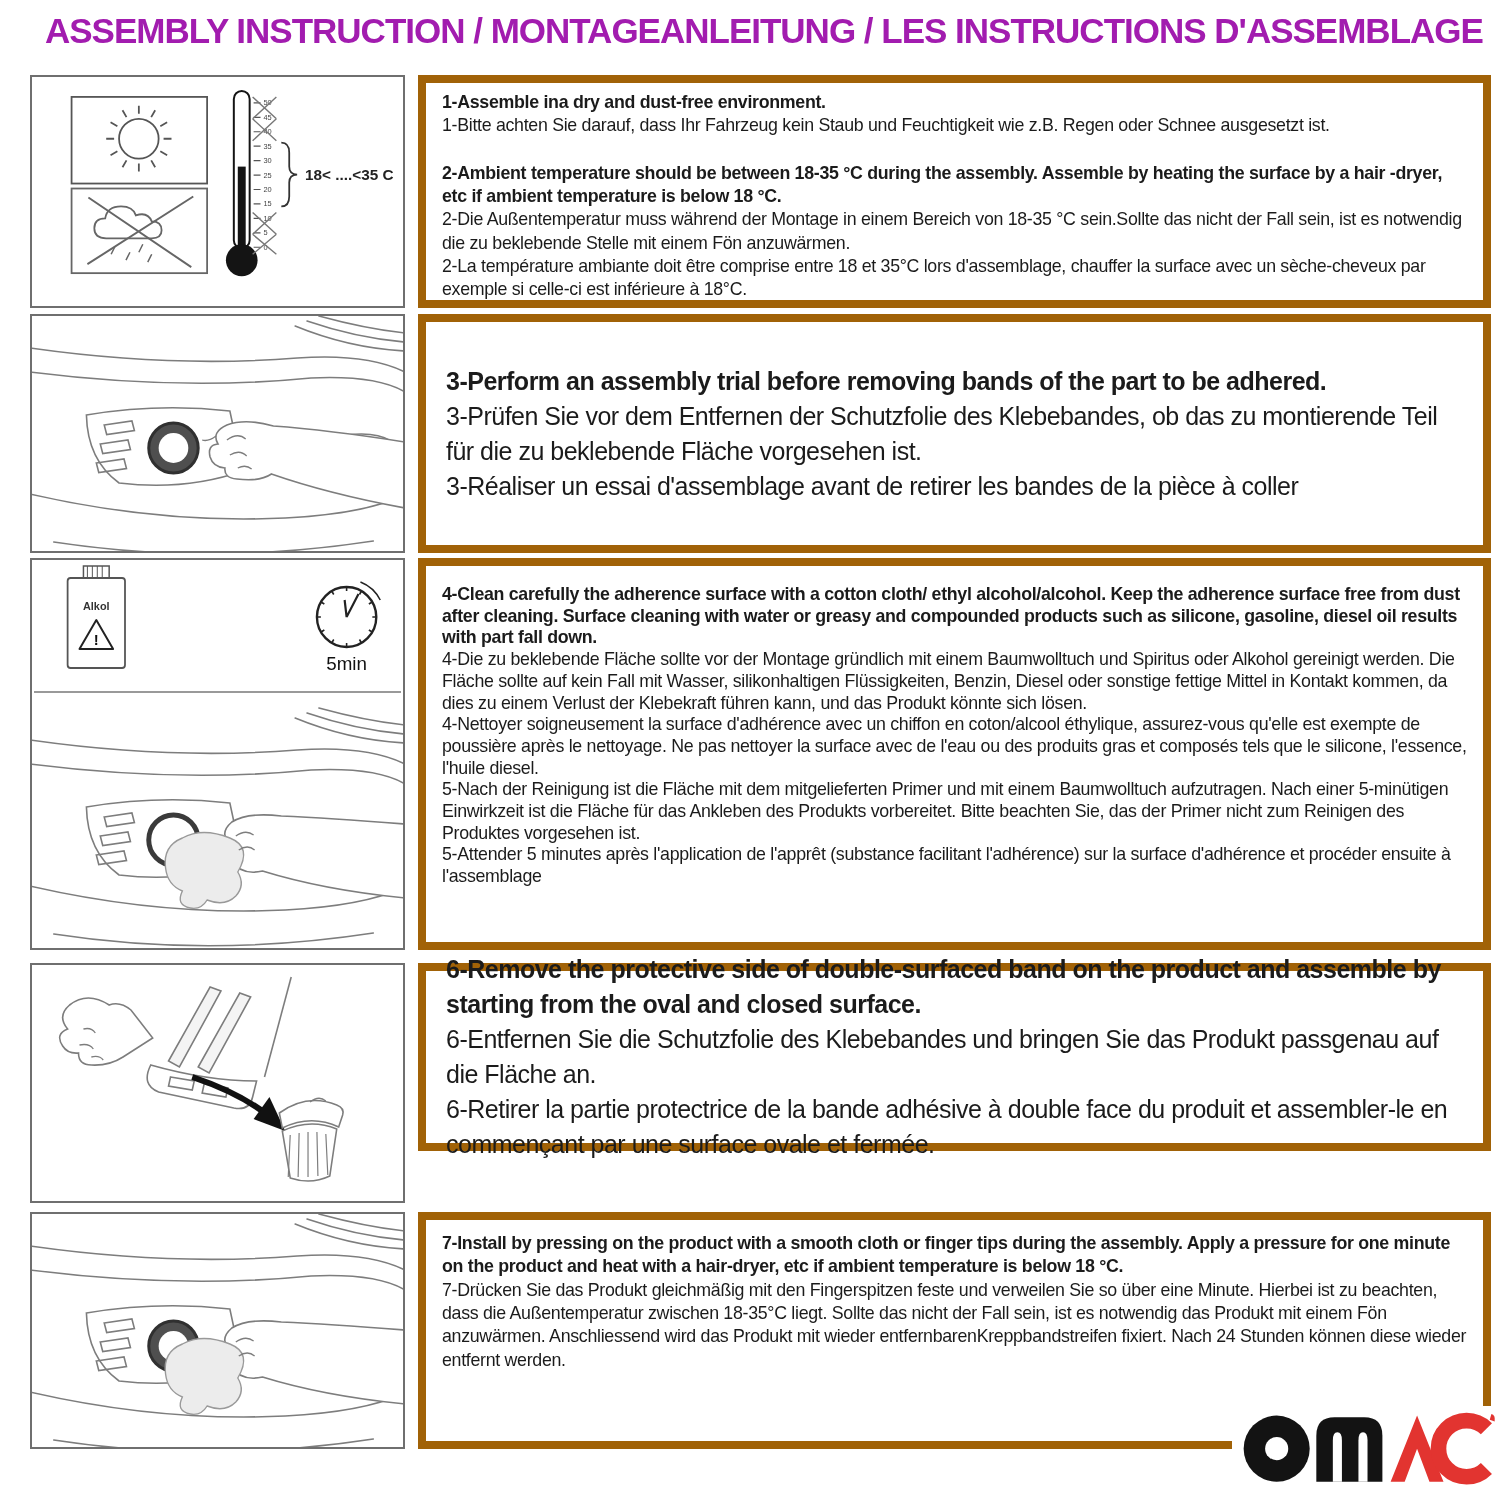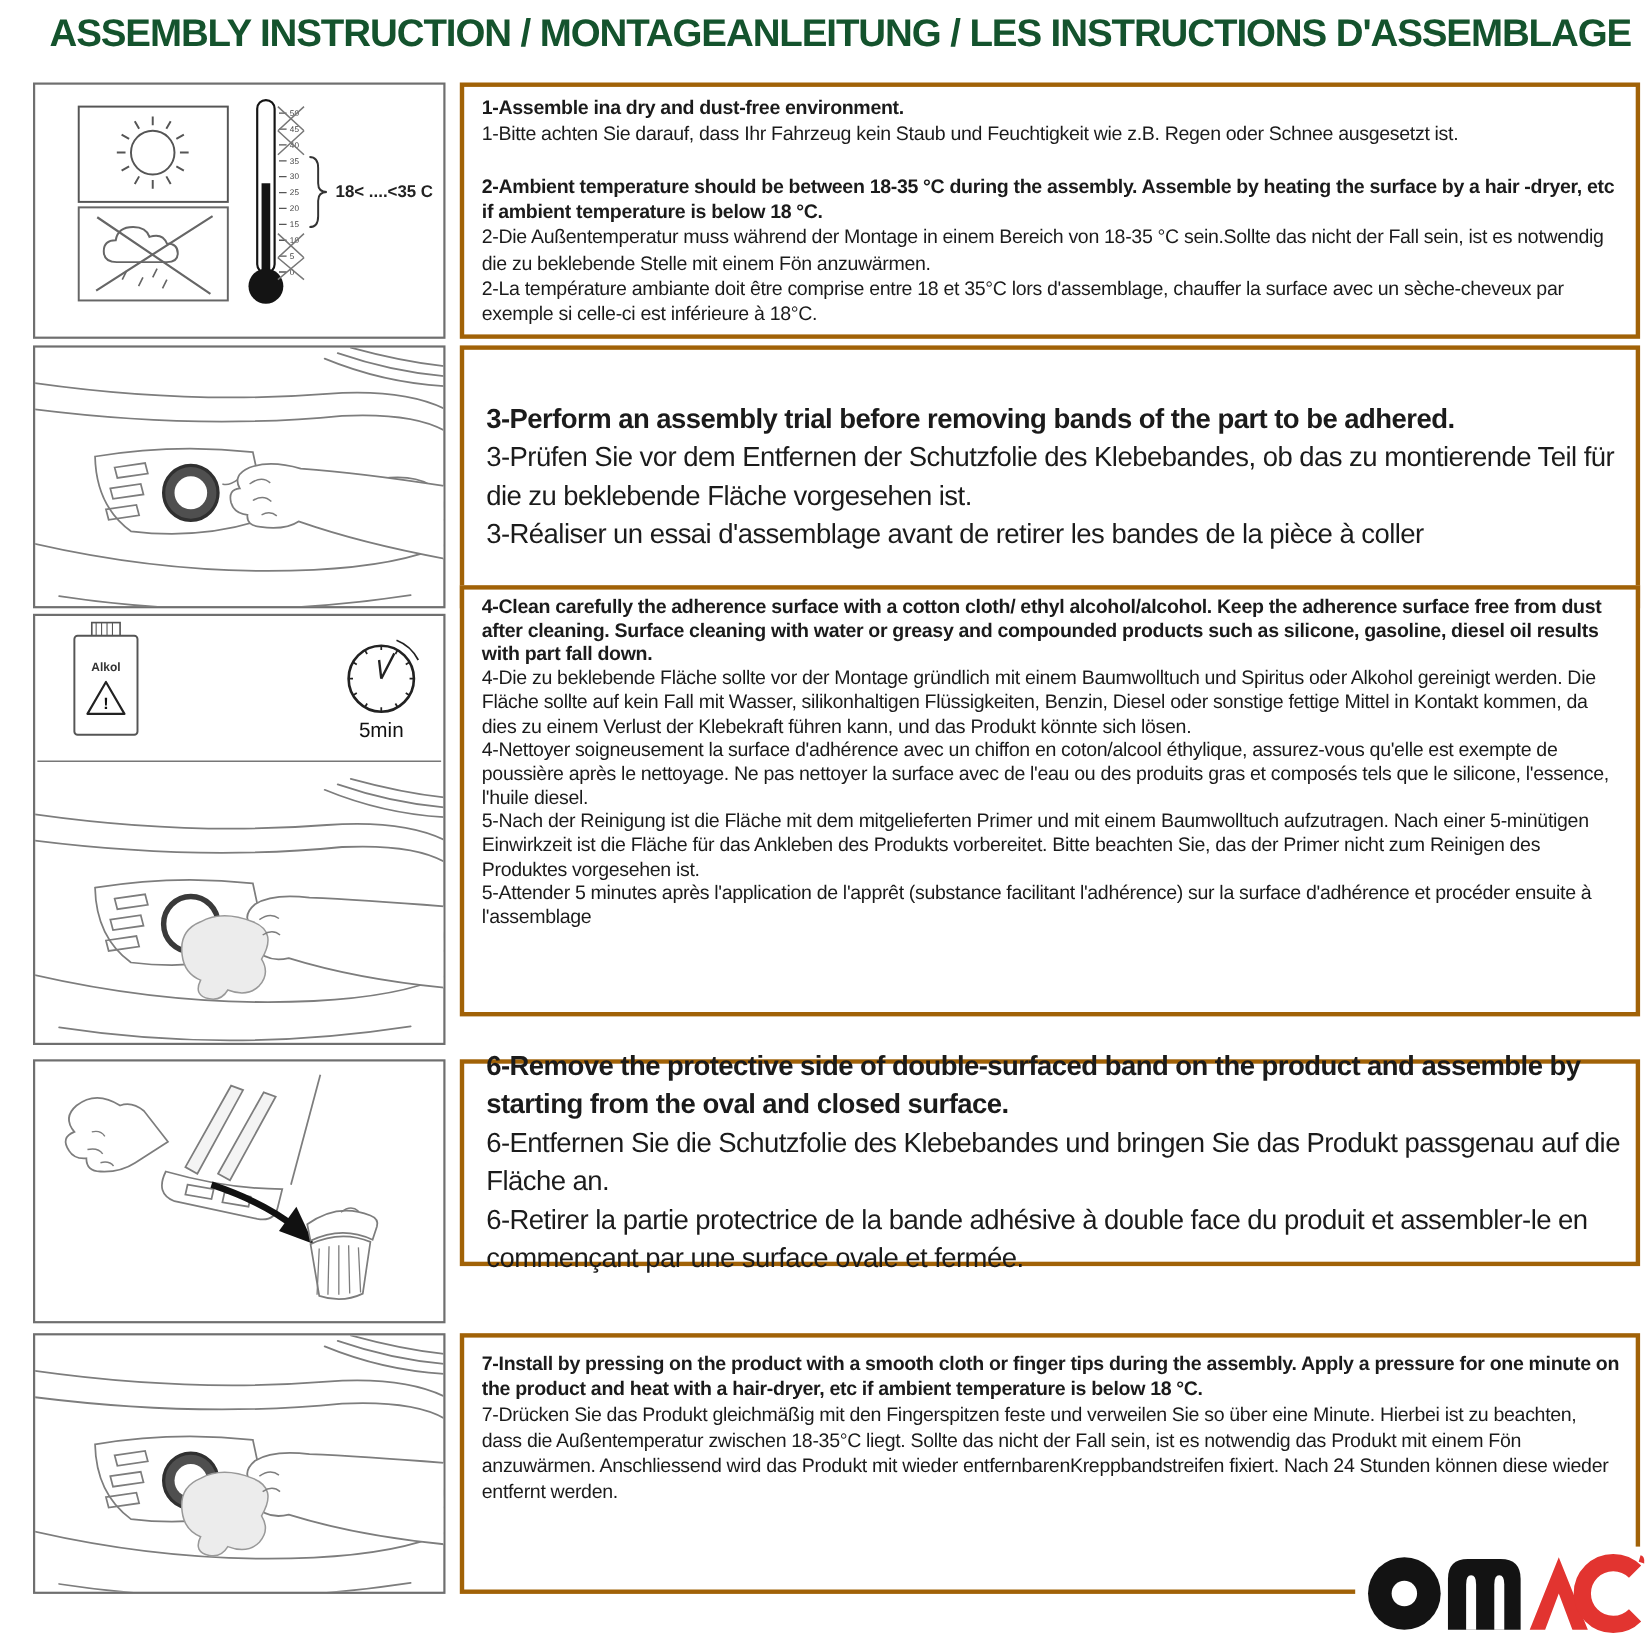--- a/index.html
+++ b/index.html
@@ -1,23 +1,23 @@
 <!DOCTYPE html>
 <html><head>
 <meta charset="utf-8">
 <style>
   html,body{margin:0;padding:0;background:#ffffff;}
   .page{position:relative;width:1500px;height:1500px;background:#fff;overflow:hidden;
         font-family:"Liberation Sans","DejaVu Sans",sans-serif;color:#1b1b1b;}
   .title{position:absolute;left:45px;top:11px;font-size:35px;font-weight:700;
-         letter-spacing:-1px;color:#14532d;white-space:nowrap;}
+         letter-spacing:-1px;color:#a21caf;white-space:nowrap;}
   .illus{position:absolute;left:30px;width:375px;border:2px solid #6f6f6f;
          background:#fff;box-sizing:border-box;}
   .illus svg{display:block;width:100%;height:100%;}
-  .tbox{position:absolute;left:418px;width:1073px;border:4px solid #a16207;background:#fff;
+  .tbox{position:absolute;left:418px;width:1073px;border:8px solid #a16207;background:#fff;
         box-sizing:border-box;padding:8px 14px 8px 16px;display:flex;flex-direction:column;}
   .tbox.center{justify-content:center;padding-left:20px;}
   .tbox p{margin:0;}
   .small p{font-size:17.8px;line-height:1.31;letter-spacing:-0.3px;}
   .small.tight p{line-height:1.22;}
   .big p{font-size:25px;line-height:1.4;letter-spacing:-0.5px;}
   .b{font-weight:700;}
   .gap{margin-top:24px !important;}
   .gap-sm{margin-top:14px !important;}
   .logo{position:absolute;left:1232px;top:1406px;width:270px;height:88px;background:#fff;
@@ -148,21 +148,21 @@
         <text x="318" y="110" text-anchor="middle" font-family="Liberation Sans, DejaVu Sans, sans-serif" font-size="19" fill="#111" stroke="none">5min</text>
       </g>
       <line x1="2" y1="132" x2="373" y2="132" stroke="#777" stroke-width="1.5"></line>
       <g transform="translate(0,148)">
         <use href="#bumper"></use>
         <use href="#ring-outline"></use>
         <use href="#hand-cloth"></use>
       </g>
     </svg>
   </div>
-  <div class="tbox small tight" style="top:532px;height:392px;padding-top:5px;">
+  <div class="tbox small tight" style="top:558px;height:392px;padding-top:18px;">
     <p class="b">4-Clean carefully the adherence surface with a cotton cloth/ ethyl alcohol/alcohol. Keep the adherence surface free from dust after cleaning. Surface cleaning with water or greasy and compounded products such as silicone, gasoline, diesel oil results with part fall down.</p>
     <p>4-Die zu beklebende Fläche sollte vor der Montage gründlich mit einem Baumwolltuch und Spiritus oder Alkohol gereinigt werden. Die Fläche sollte auf kein Fall mit Wasser, silikonhaltigen Flüssigkeiten, Benzin, Diesel oder sonstige fettige Mittel in Kontakt kommen, da dies zu einem Verlust der Klebekraft führen kann, und das Produkt könnte sich lösen.</p>
     <p>4-Nettoyer soigneusement la surface d'adhérence avec un chiffon en coton/alcool éthylique, assurez-vous qu'elle est exempte de poussière après le nettoyage. Ne pas nettoyer la surface avec de l'eau ou des produits gras et composés tels que le silicone, l'essence, l'huile diesel.</p>
     <p>5-Nach der Reinigung ist die Fläche mit dem mitgelieferten Primer und mit einem Baumwolltuch aufzutragen. Nach einer 5-minütigen Einwirkzeit ist die Fläche für das Ankleben des Produkts vorbereitet. Bitte beachten Sie, das der Primer nicht zum Reinigen des Produktes vorgesehen ist.</p>
     <p>5-Attender 5 minutes après l'application de l'apprêt (substance facilitant l'adhérence) sur la surface d'adhérence et procéder ensuite à l'assemblage</p>
   </div>
 
   <div class="illus" style="top:963px;height:240px;">
     <svg viewBox="0 0 375 236" preserveAspectRatio="none">
       <g fill="none" stroke="#7d7d7d" stroke-width="1.6">

